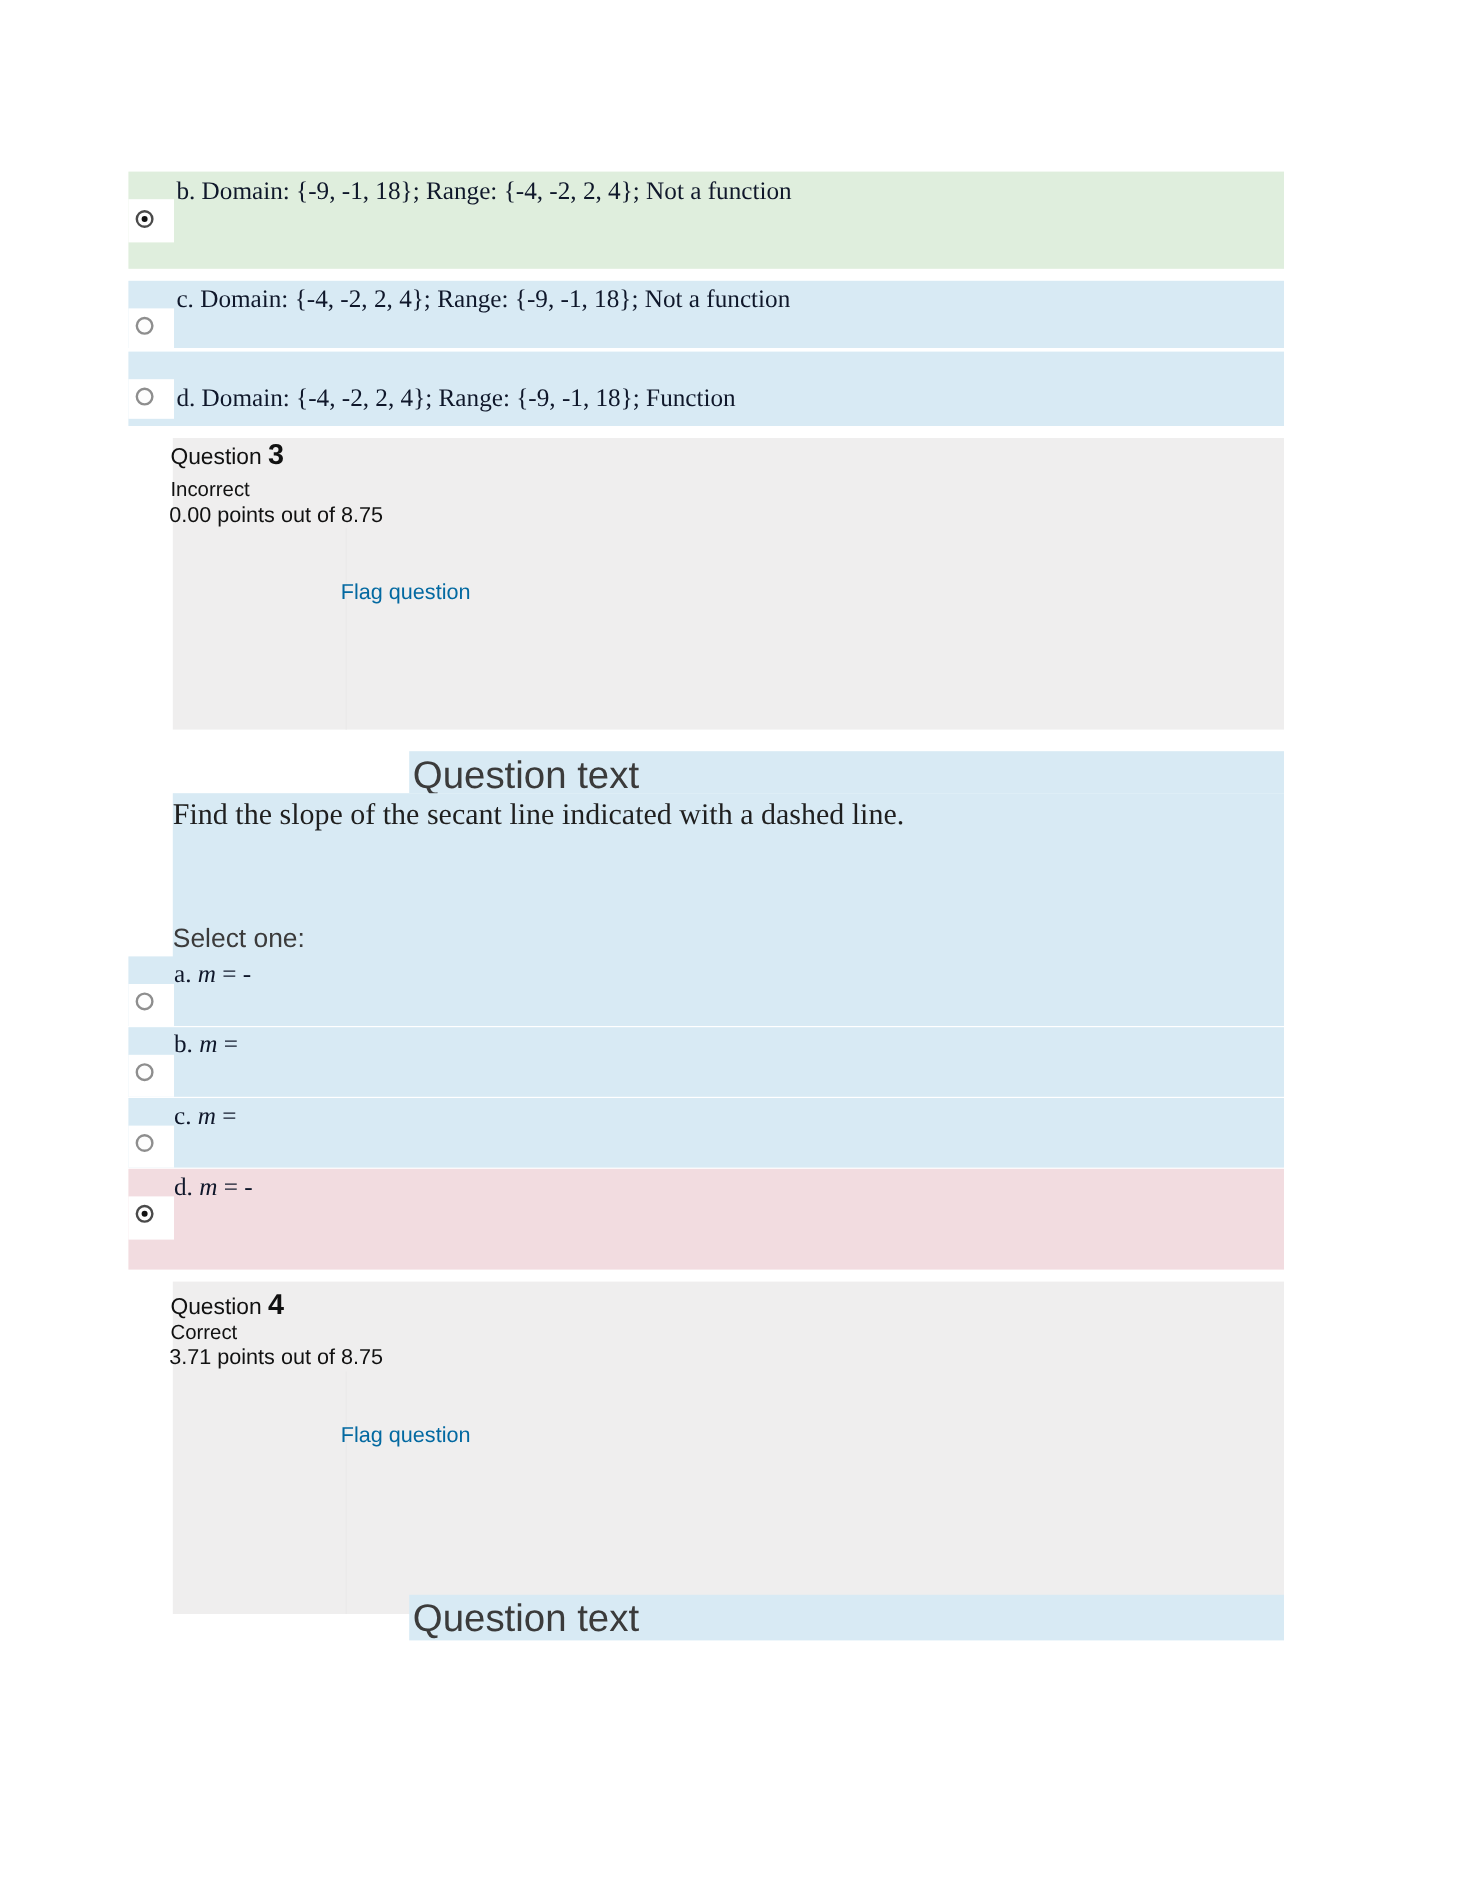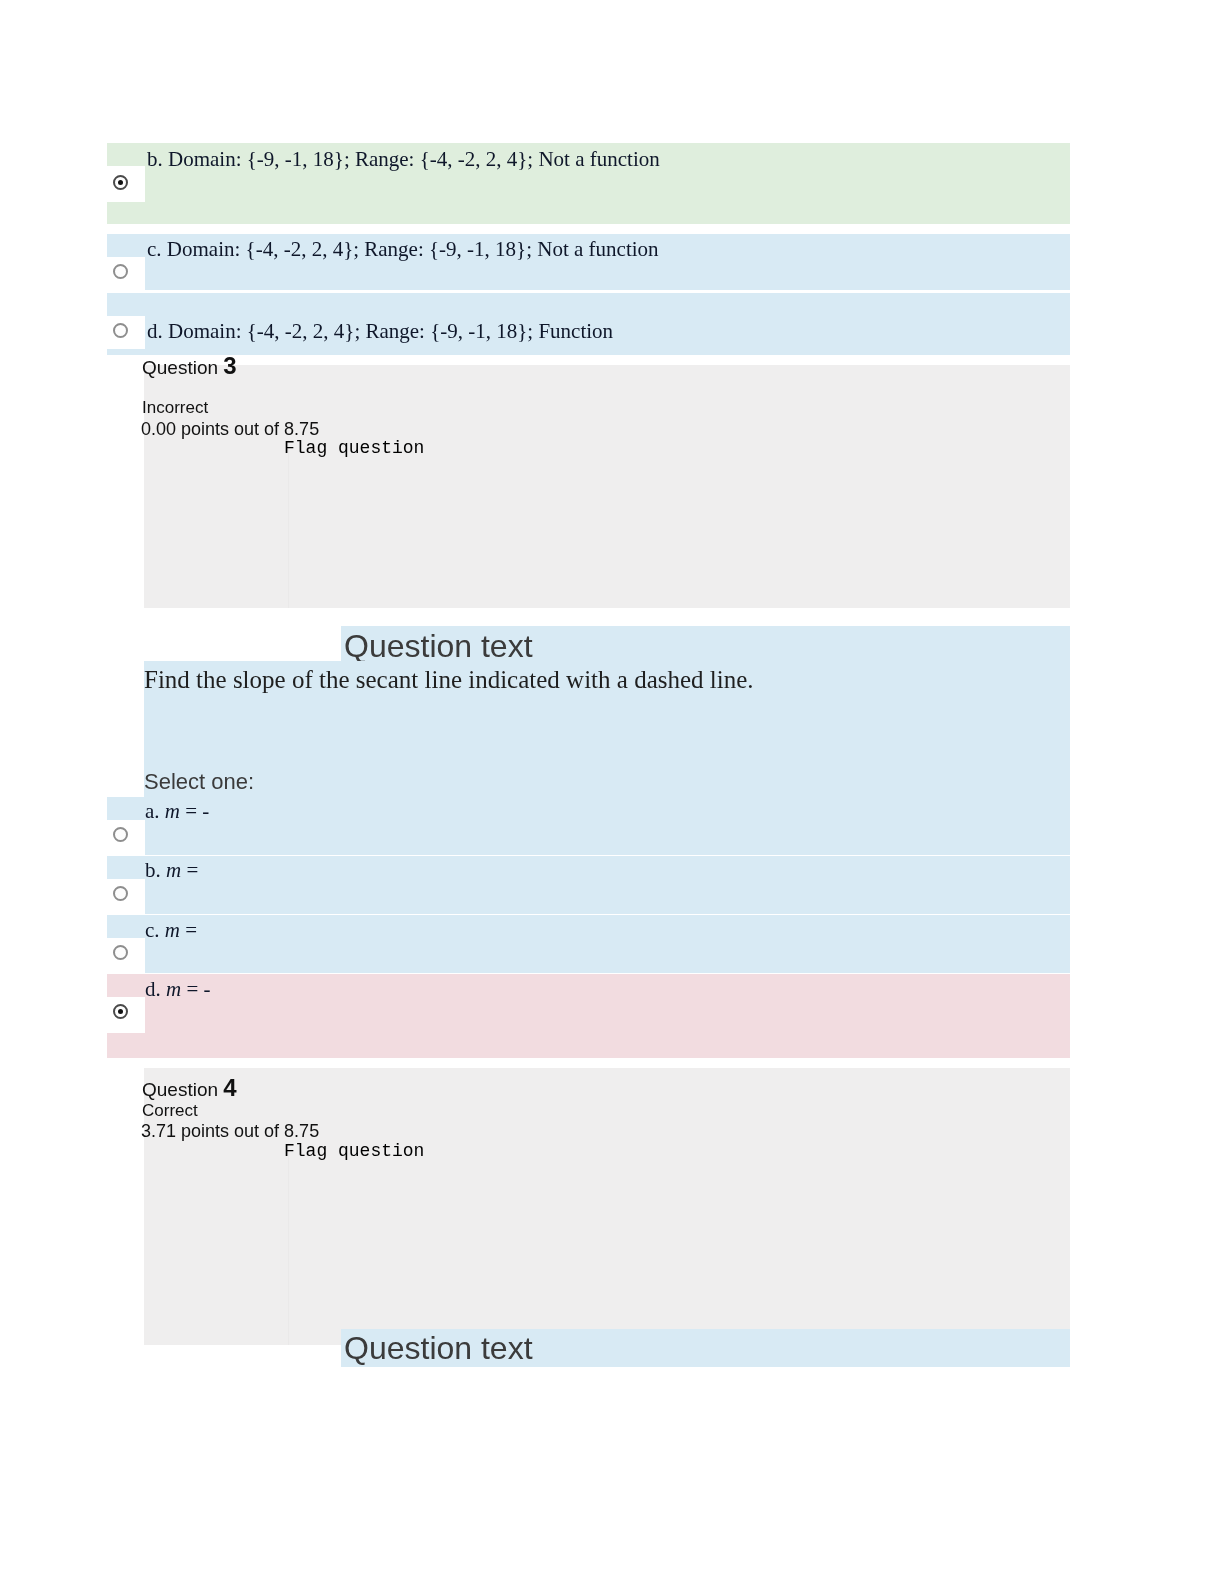--- a/index.html
+++ b/index.html
@@ -94,24 +94,25 @@
   }
   .q-pts {
     position: absolute;
     font-family: "Liberation Sans", sans-serif;
     font-size: 18px;
     color: #111111;
     white-space: nowrap;
   }
   .q-flag {
     position: absolute;
-    font-family: Liberation Mono, monospace;
+    font-family: Liberation Sans, sans-serif;
     font-size: 18px;
-    color: #000000;
-    white-space: nowrap;
+    color: #0369a1;
+    white-space: nowrap;
+    margin-top: 45px;
   }
 
   
   .grey-divider {
     position: absolute;
     width: 1px;
     background: #eae9e9;
   }
 
   .qtext-heading {
@@ -153,21 +154,21 @@
   <div class="opt-text" style="left:147px; top:236px;">c. Domain: {-4, -2, 2, 4}; Range: {-9, -1, 18}; Not a function</div>
 
   <div class="blk panel-blue" style="left:107px; top:293px; width:963px; height:62px;"></div>
   <div class="radio-notch" style="left:107px; top:316px; width:38px; height:33px;"></div>
   <div class="radio" style="left:113px; top:323px;"></div>
   <div class="opt-text" style="left:147px; top:295px;margin-top:23px;">d. Domain: {-4, -2, 2, 4}; Range: {-9, -1, 18}; Function</div>
 
   <div class="blk panel-grey" style="left:144px; top:365px; width:926px; height:243px;"></div>
   <div class="grey-divider" style="left:288px; top:440px; height:168px;"></div>
 
-  <div class="q-no" style="left:142px; top:352px;">
+  <div class="q-no" style="left:142px; top:366px;">
     <span>Question</span>
     <b>3</b>
   </div>
   <div class="q-state" style="left:142px; top:398px;">Incorrect</div>
   <div class="q-pts" style="left:141px; top:419px;">0.00 points out of 8.75</div>
   <div class="q-flag" style="left:284px; top:438px;">Flag question</div>
 
   <div class="blk panel-blue" style="left:341px; top:626px; width:729px; height:35px;"></div>
   <div class="qtext-heading" style="left:344px; top:628px;">Question text</div>
 

